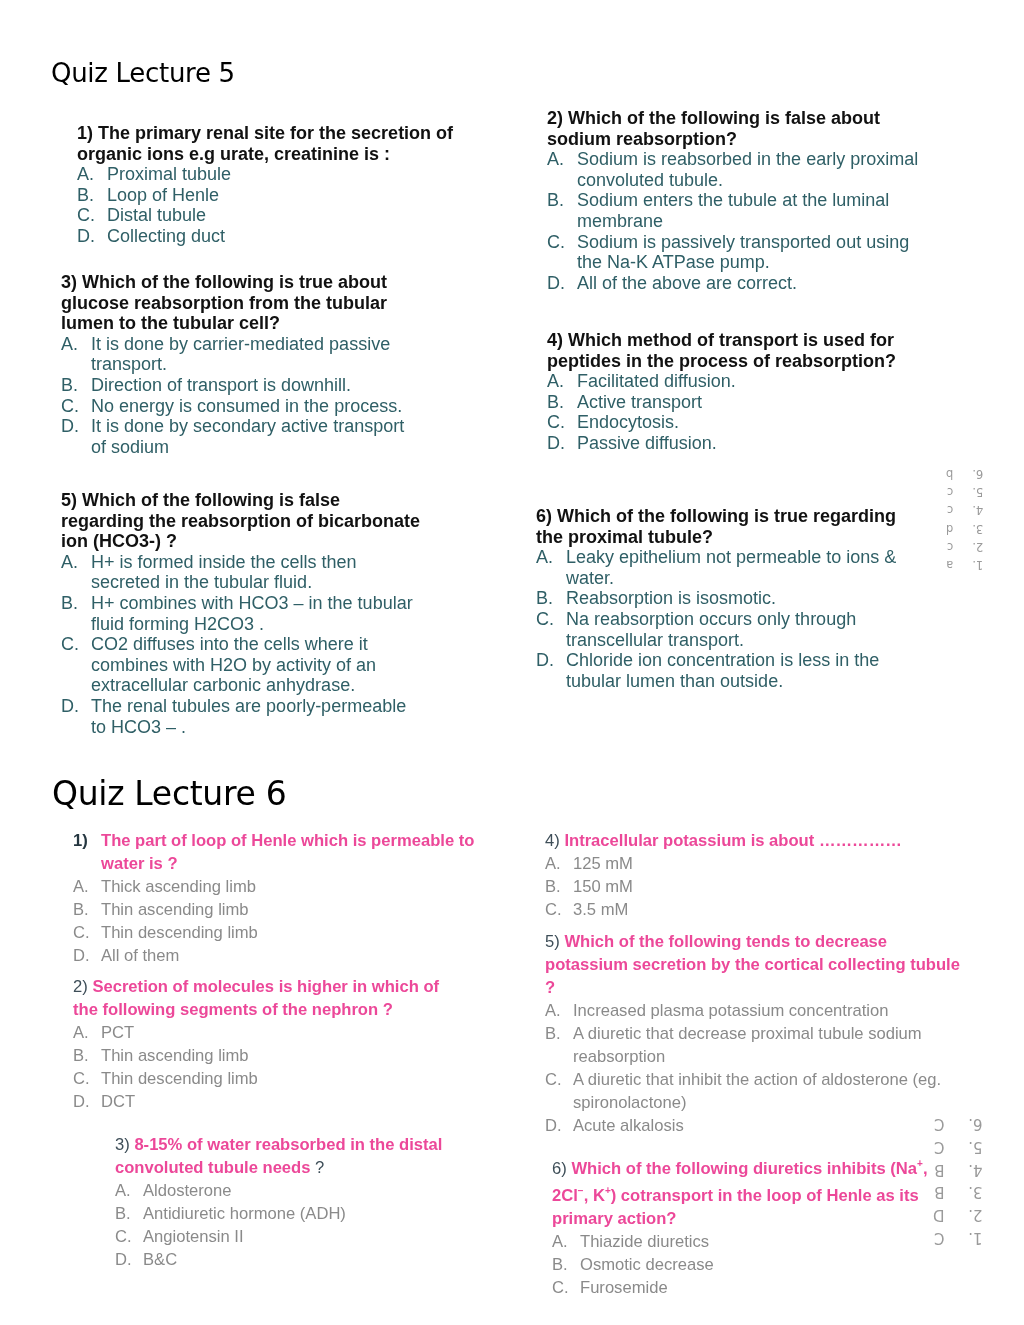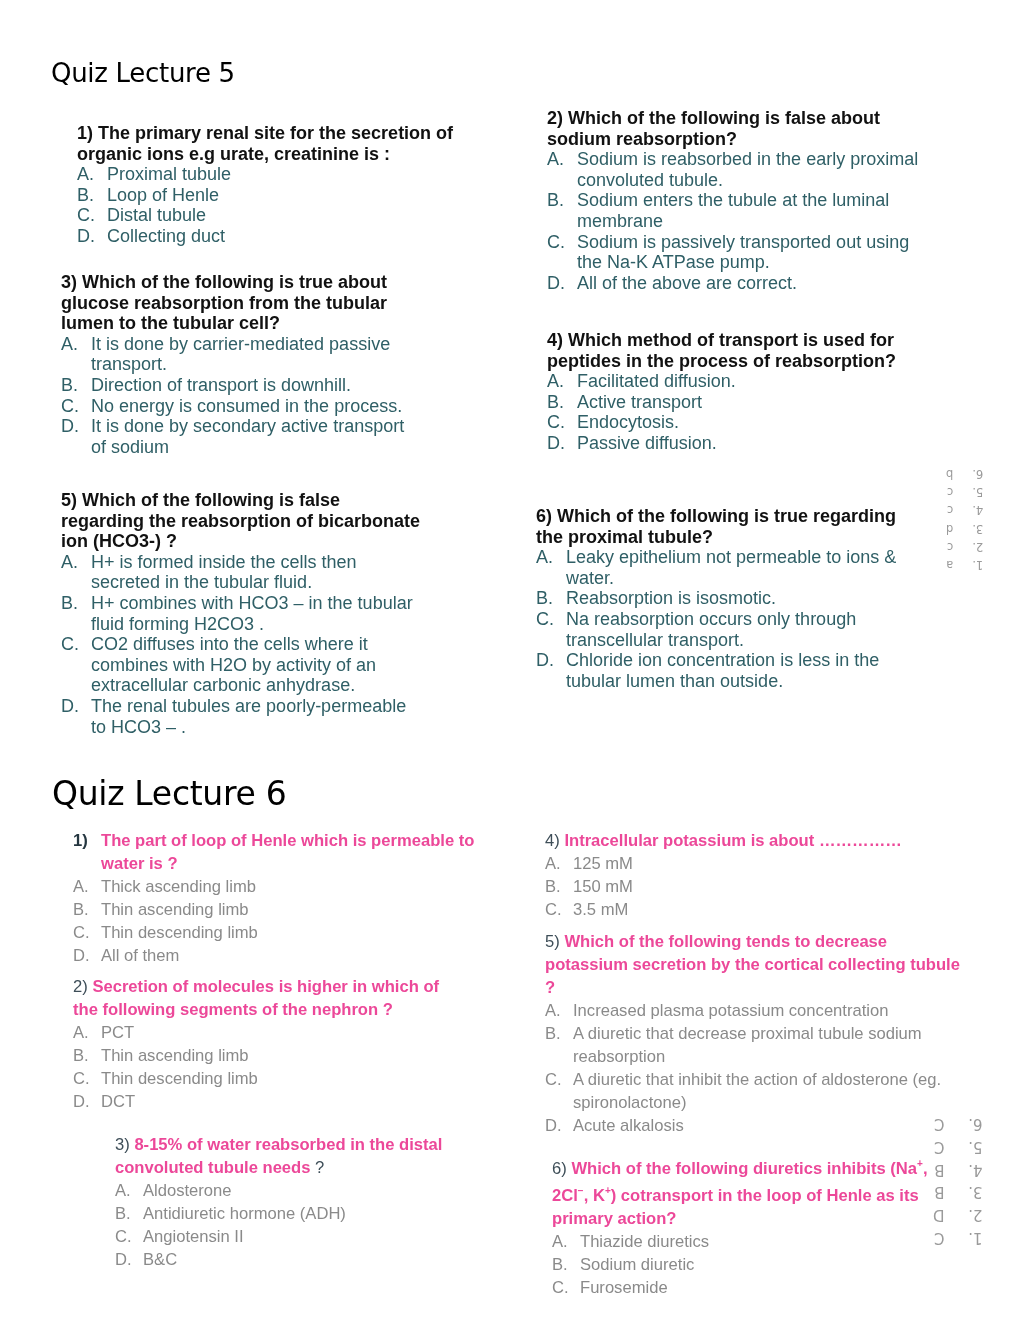--- a/index.html
+++ b/index.html
@@ -292,21 +292,21 @@
 </div>
 
 <div class="abs q6" style="left:527px; top:1152px; width:385px;margin-left:25px;">
   <div class="stem"><span class="num">6)</span> <b><span>Which of the following diuretics inhibits (Na</span><sup style="font-size:10px;">+</sup><span>, 2Cl</span><sup style="font-size:10px;">−</sup><span>, K</span><sup style="font-size:10px;">+</sup><span>) cotransport in the loop of Henle as its primary action?</span></b></div>
   <div class="opt">
       <span class="letter">A.</span>
       <span class="text">Thiazide diuretics</span>
     </div>
   <div class="opt">
       <span class="letter">B.</span>
-      <span class="text">Sodium diuretic</span>
+      <span class="text">Osmotic decrease</span>
     </div>
   <div class="opt">
       <span class="letter">C.</span>
       <span class="text">Furosemide</span>
     </div>
 </div>
 
 <div class="abs key key6" style="left:933px; top:1112px;">
   <div class="row">
       <span class="n">1.</span>

